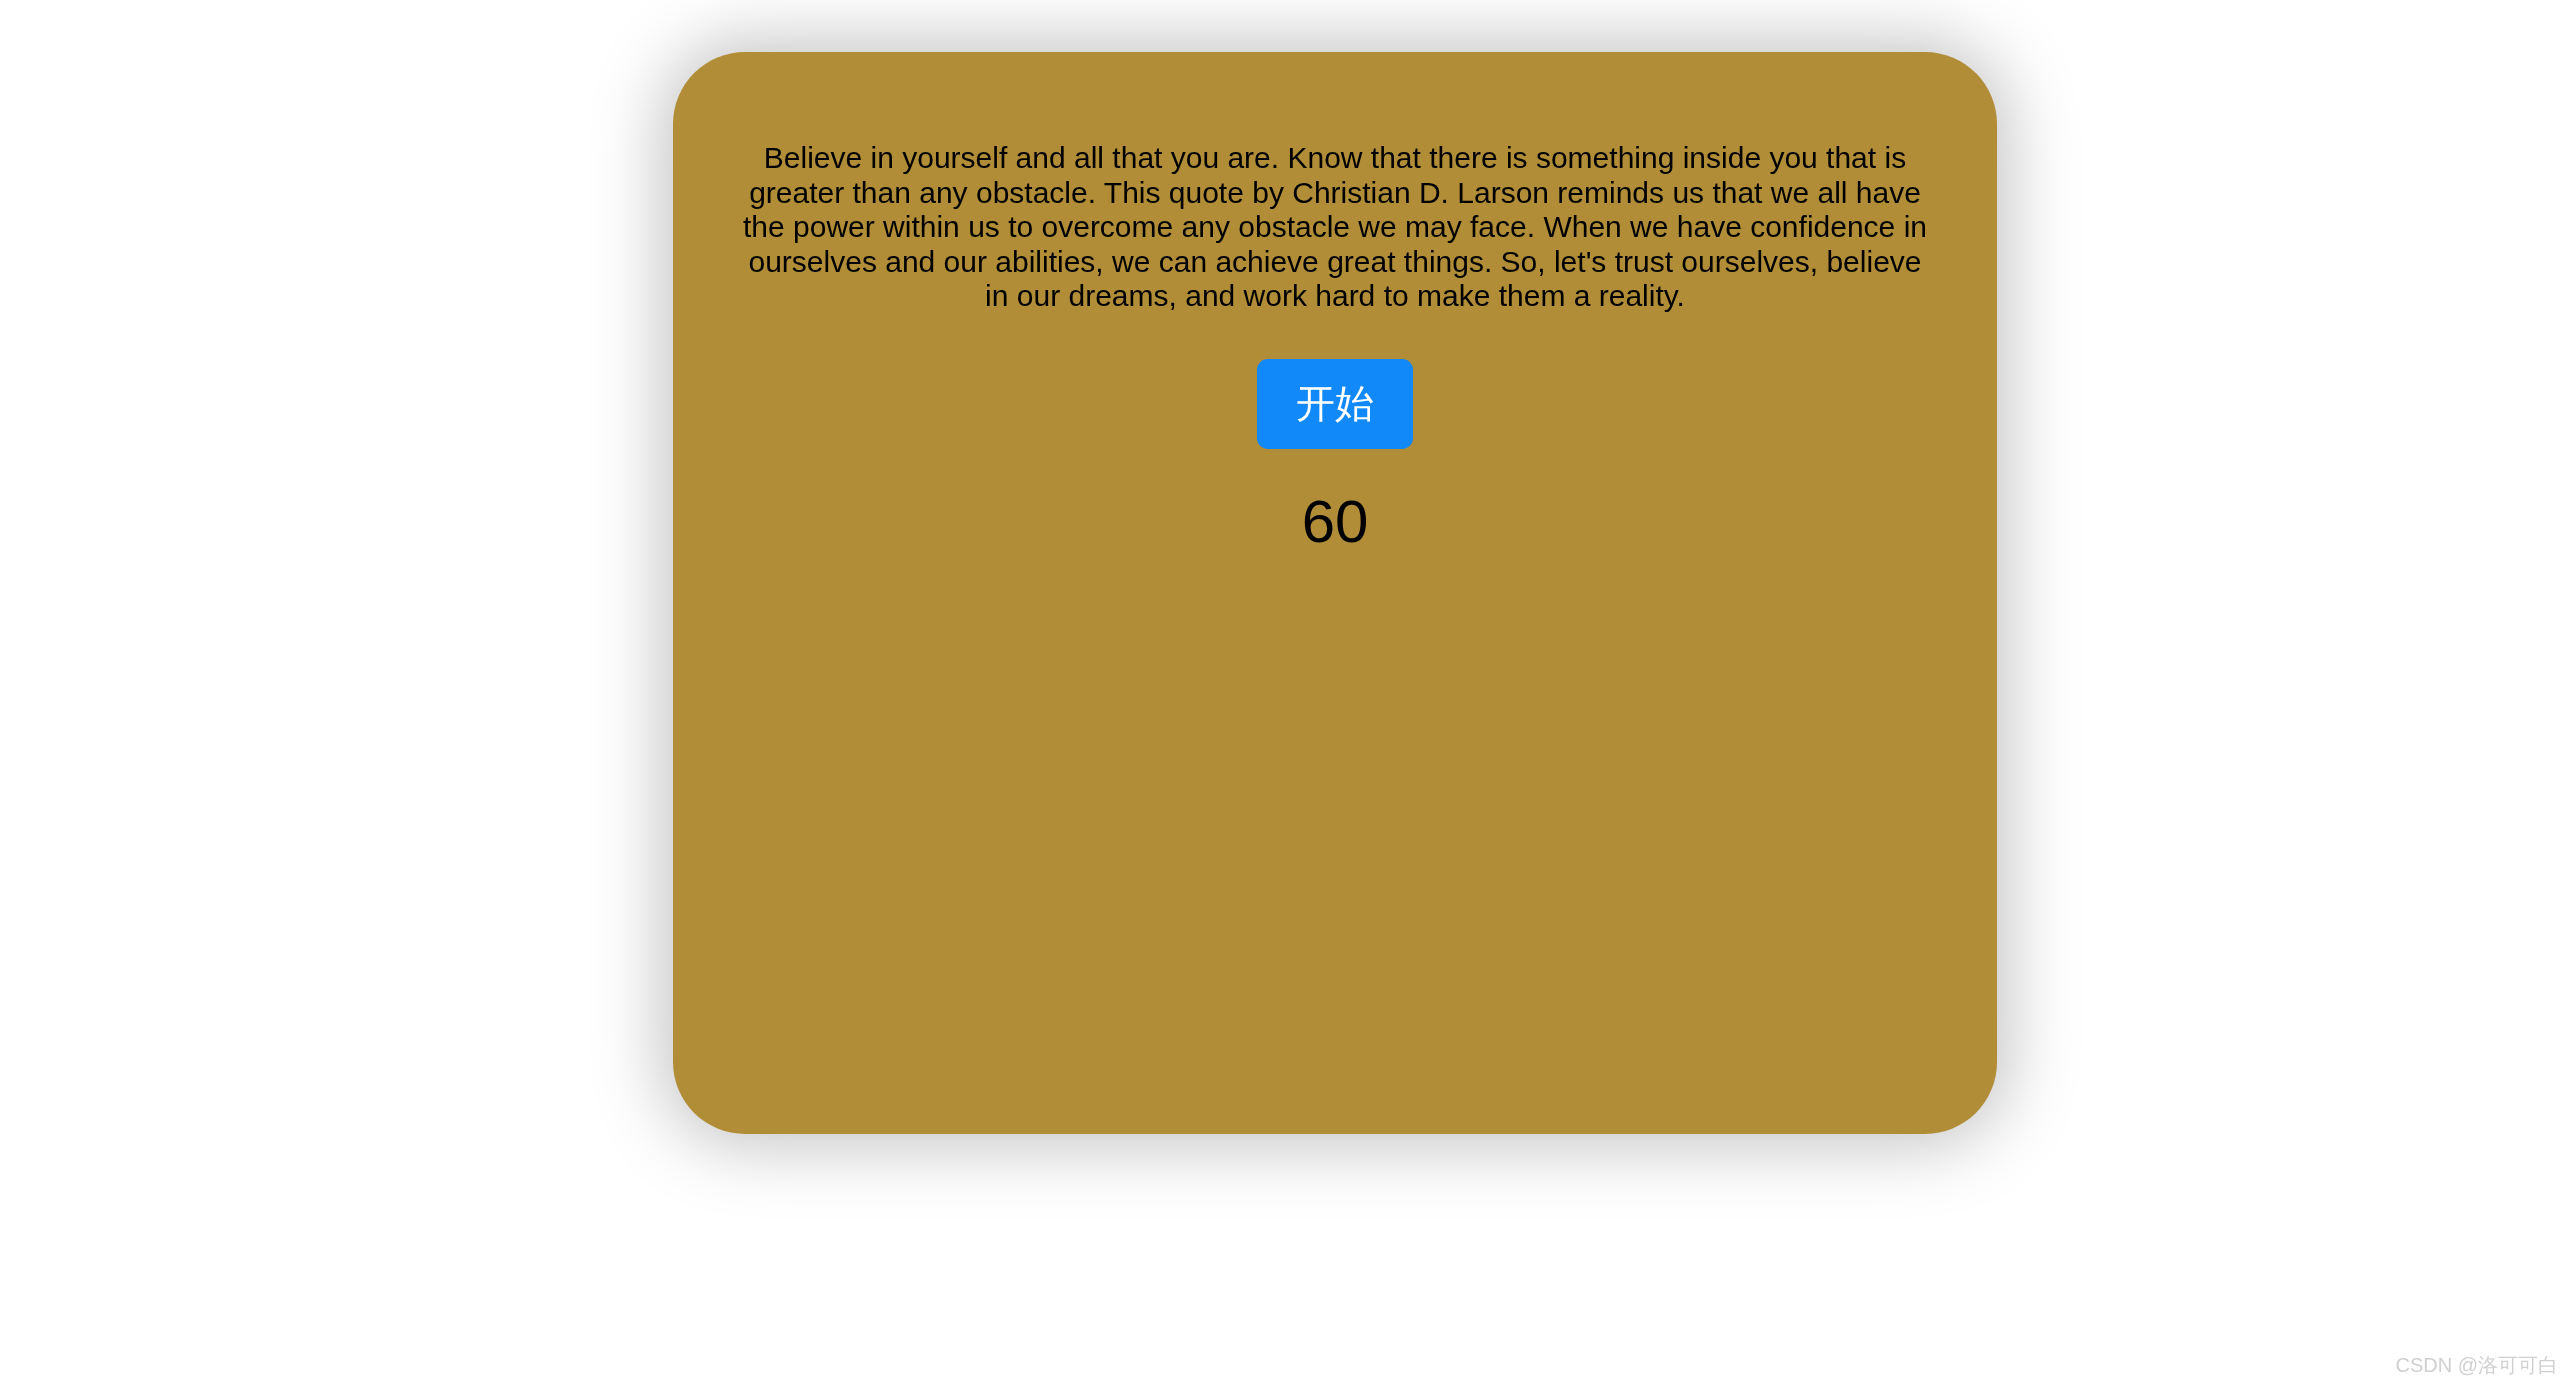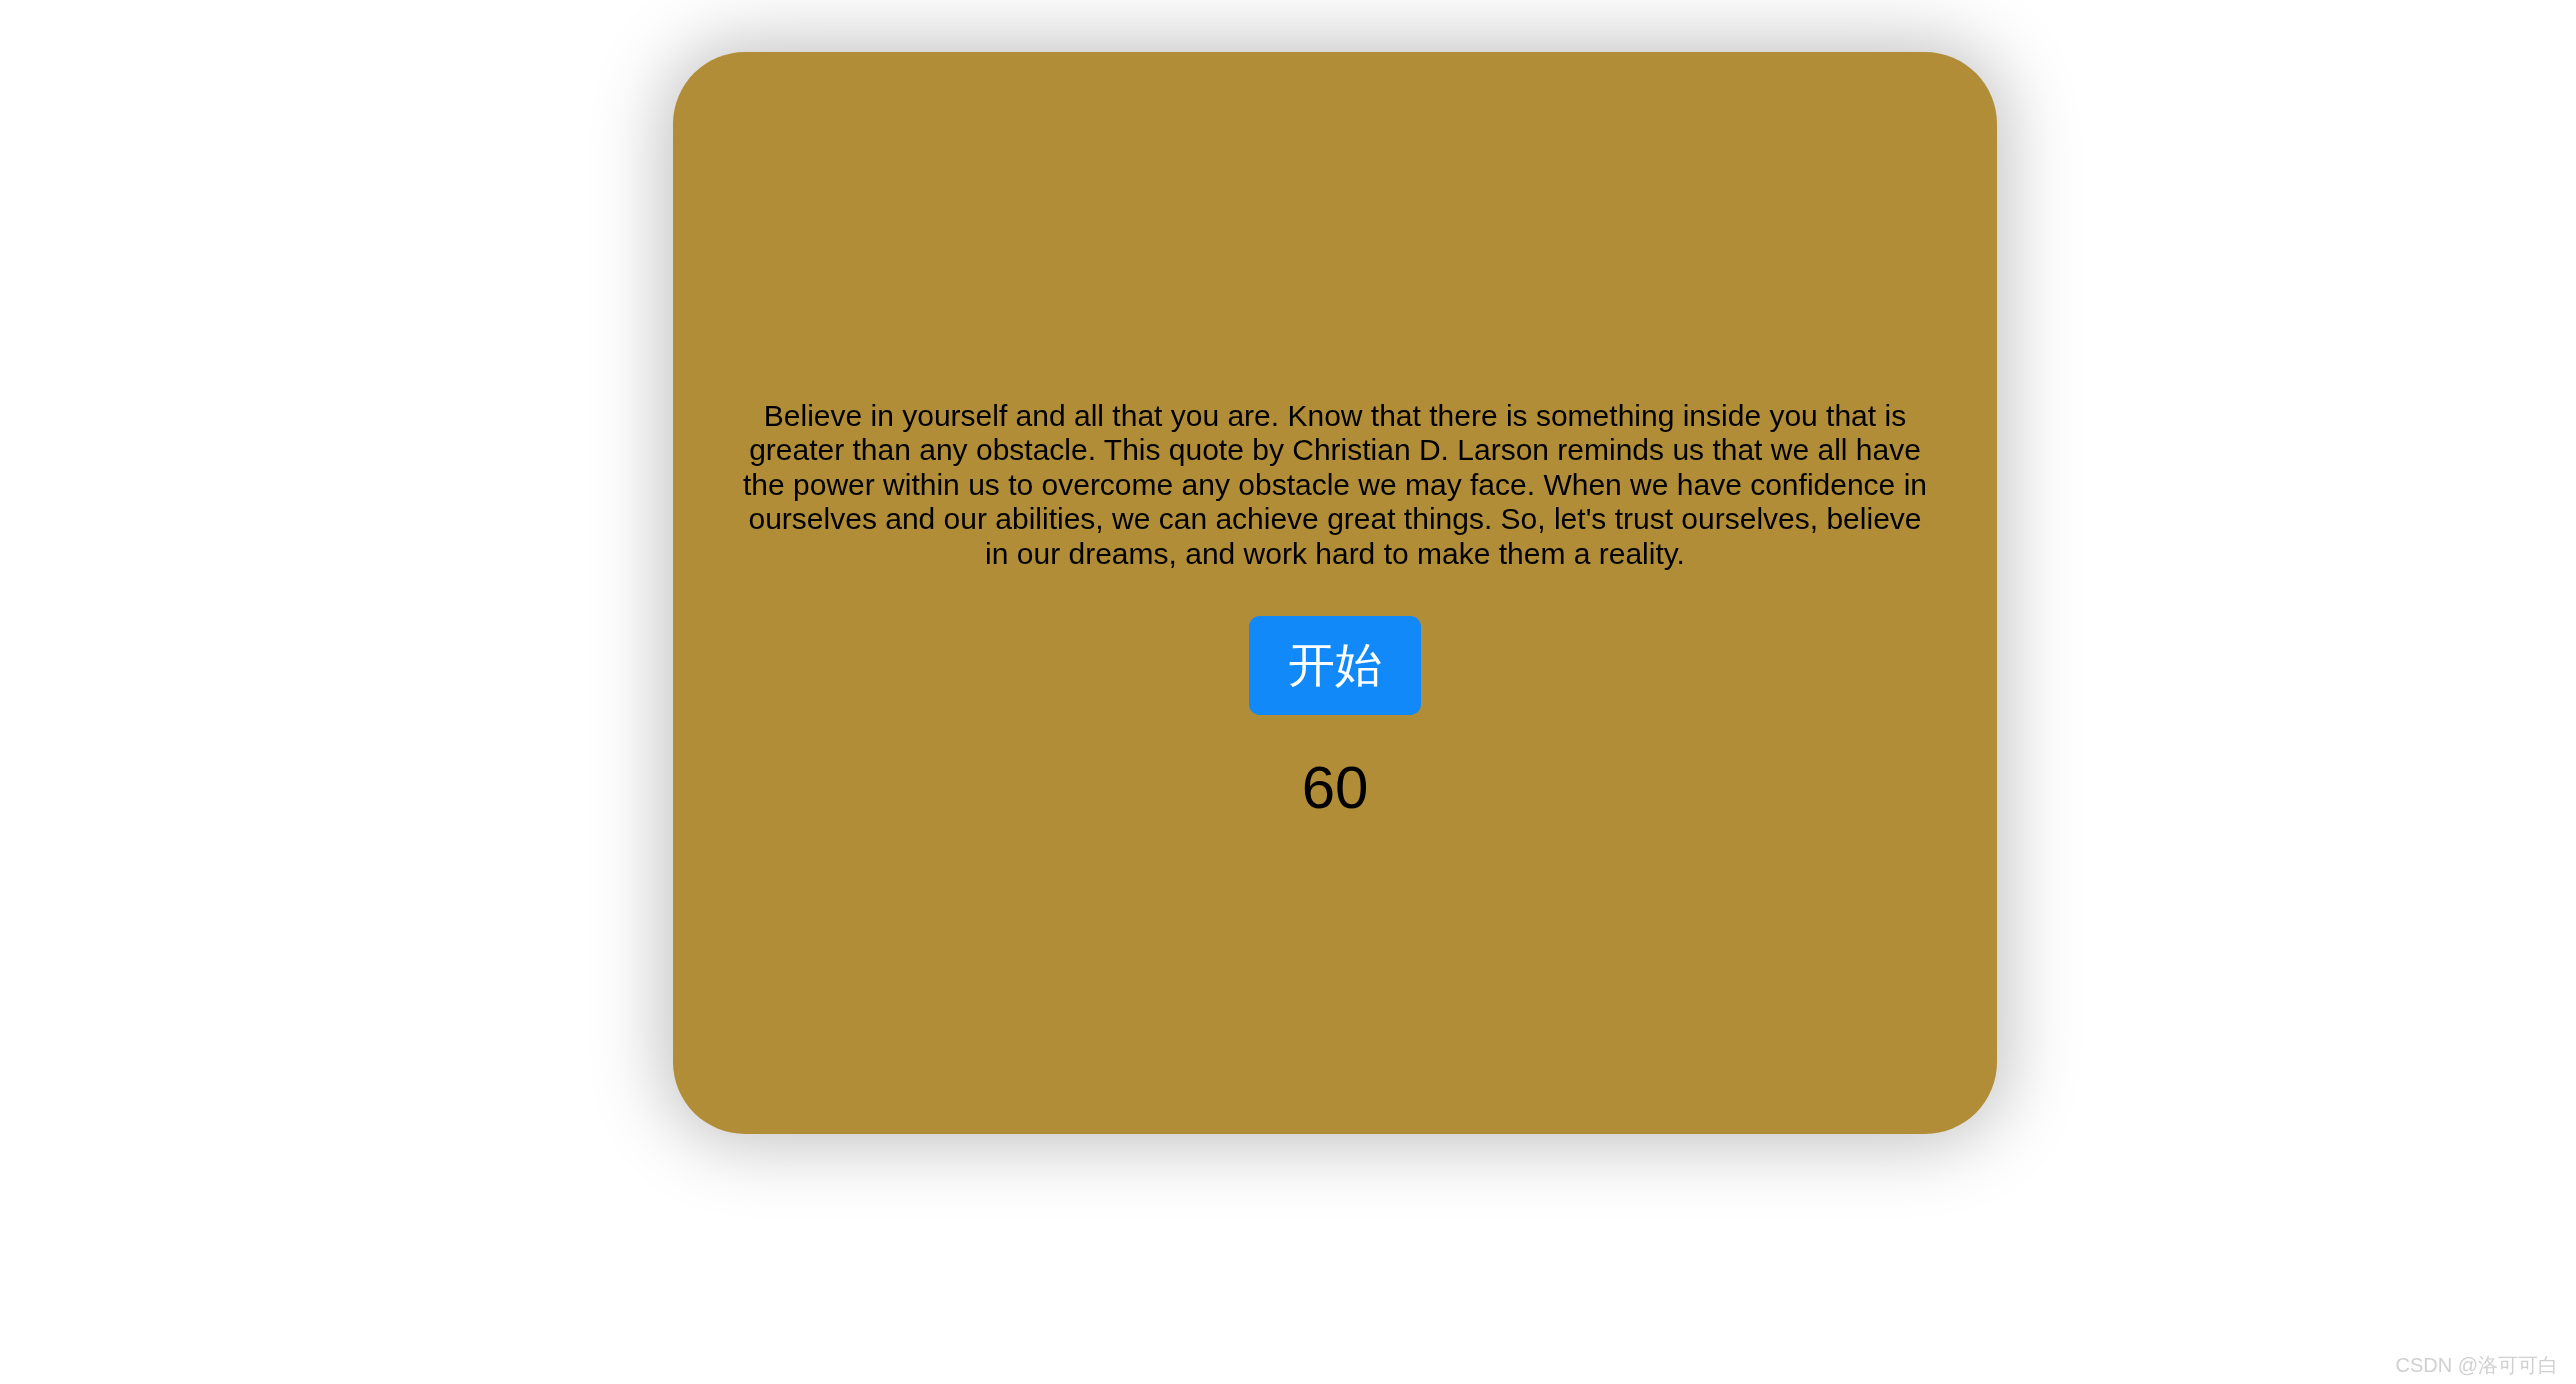--- a/index.html
+++ b/index.html
@@ -22,21 +22,20 @@
       top: 52px;
       width: 1324px;
       height: 1082px;
       background: #b28d37;
       border-radius: 72px;
       box-shadow: 0 0 72px 9px rgba(0,0,0,0.25);
       padding: 89px 36px 54px 36px;
       display: flex;
       flex-direction: column;
       align-items: center;
-      justify-content: center;
     }
     
     .quote-text {
       width: 1199px;
       text-align: center;
       font-size: 30px;
       line-height: 1.15;
       color: #000000;
       font-family: Arial, Helvetica, sans-serif;
     }
@@ -57,21 +56,21 @@
     
     .input-area::placeholder {
       color: #808080;
       font-family: "SimSun", "Microsoft YaHei", serif;
     }
     
     .start-btn {
       margin-top: 45px;
       background: #1189f8;
       color: #ffffff;
-      font-size: 47px;
+      font-size: 39px;
       border: none;
       border-radius: 10.7px;
       padding: 18px 39px;
       cursor: pointer;
       font-family: "Microsoft YaHei", Arial, sans-serif;
     }
     
     .timer {
       margin-top: 38px;
       font-size: 60px;

